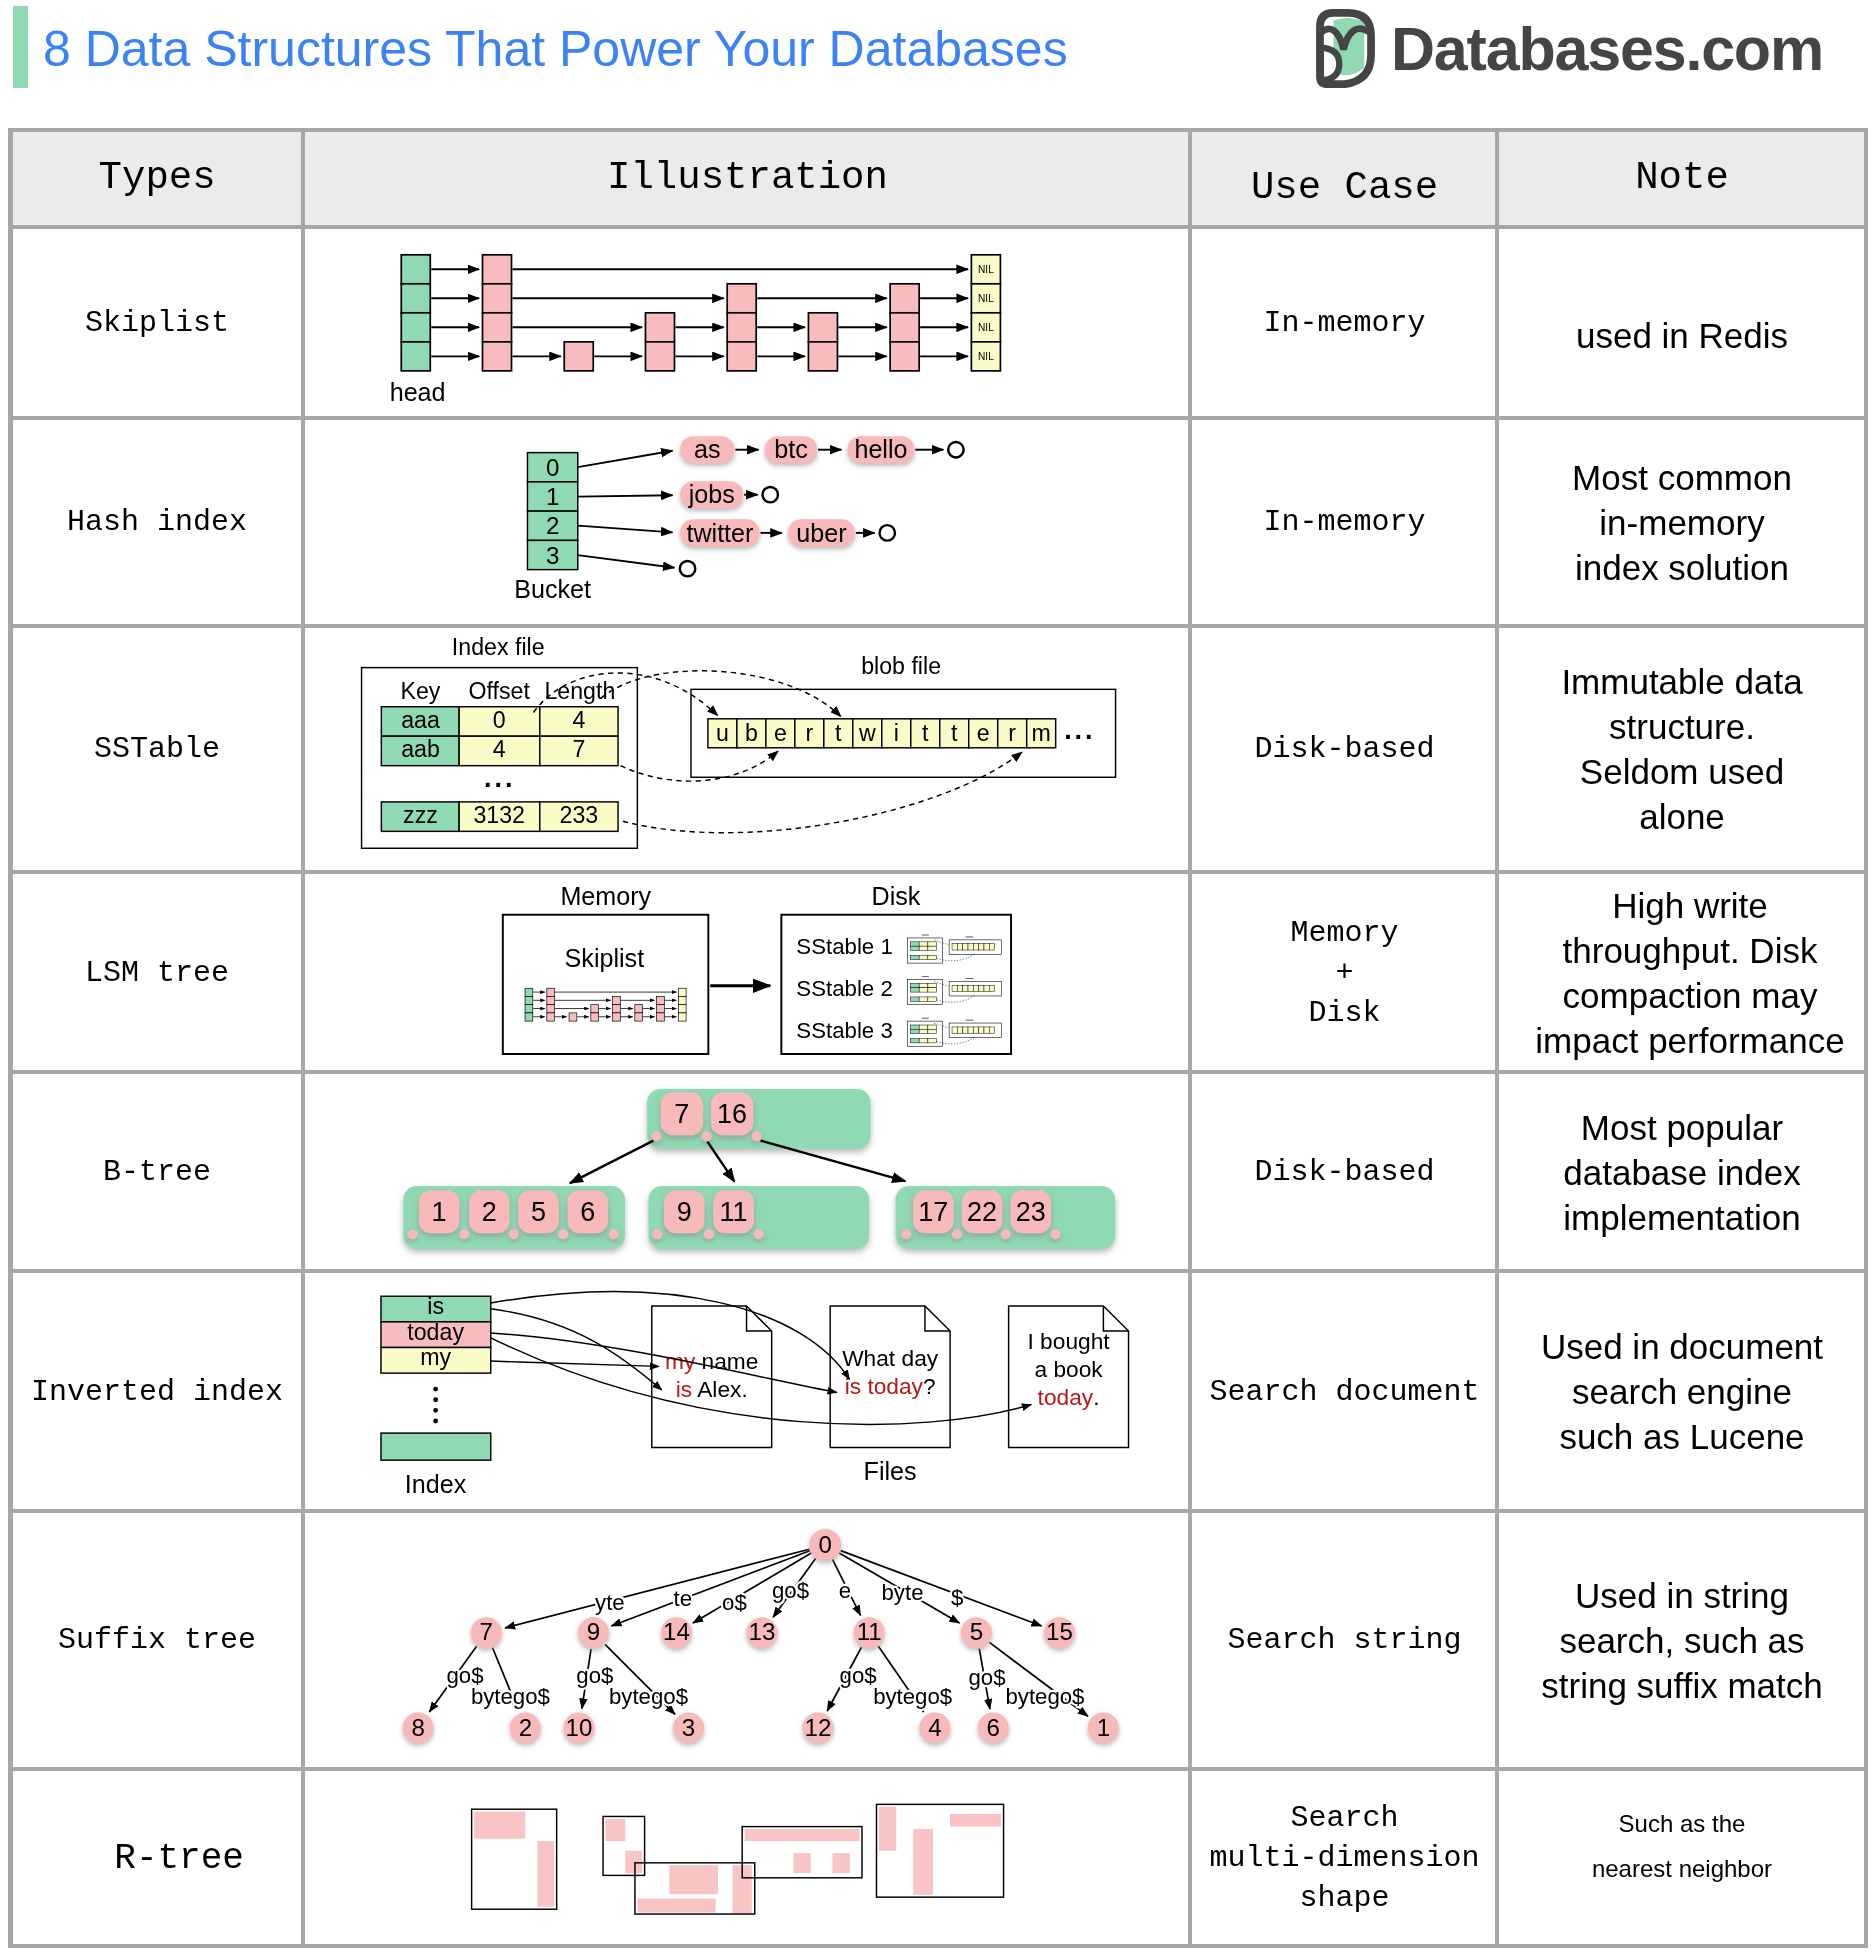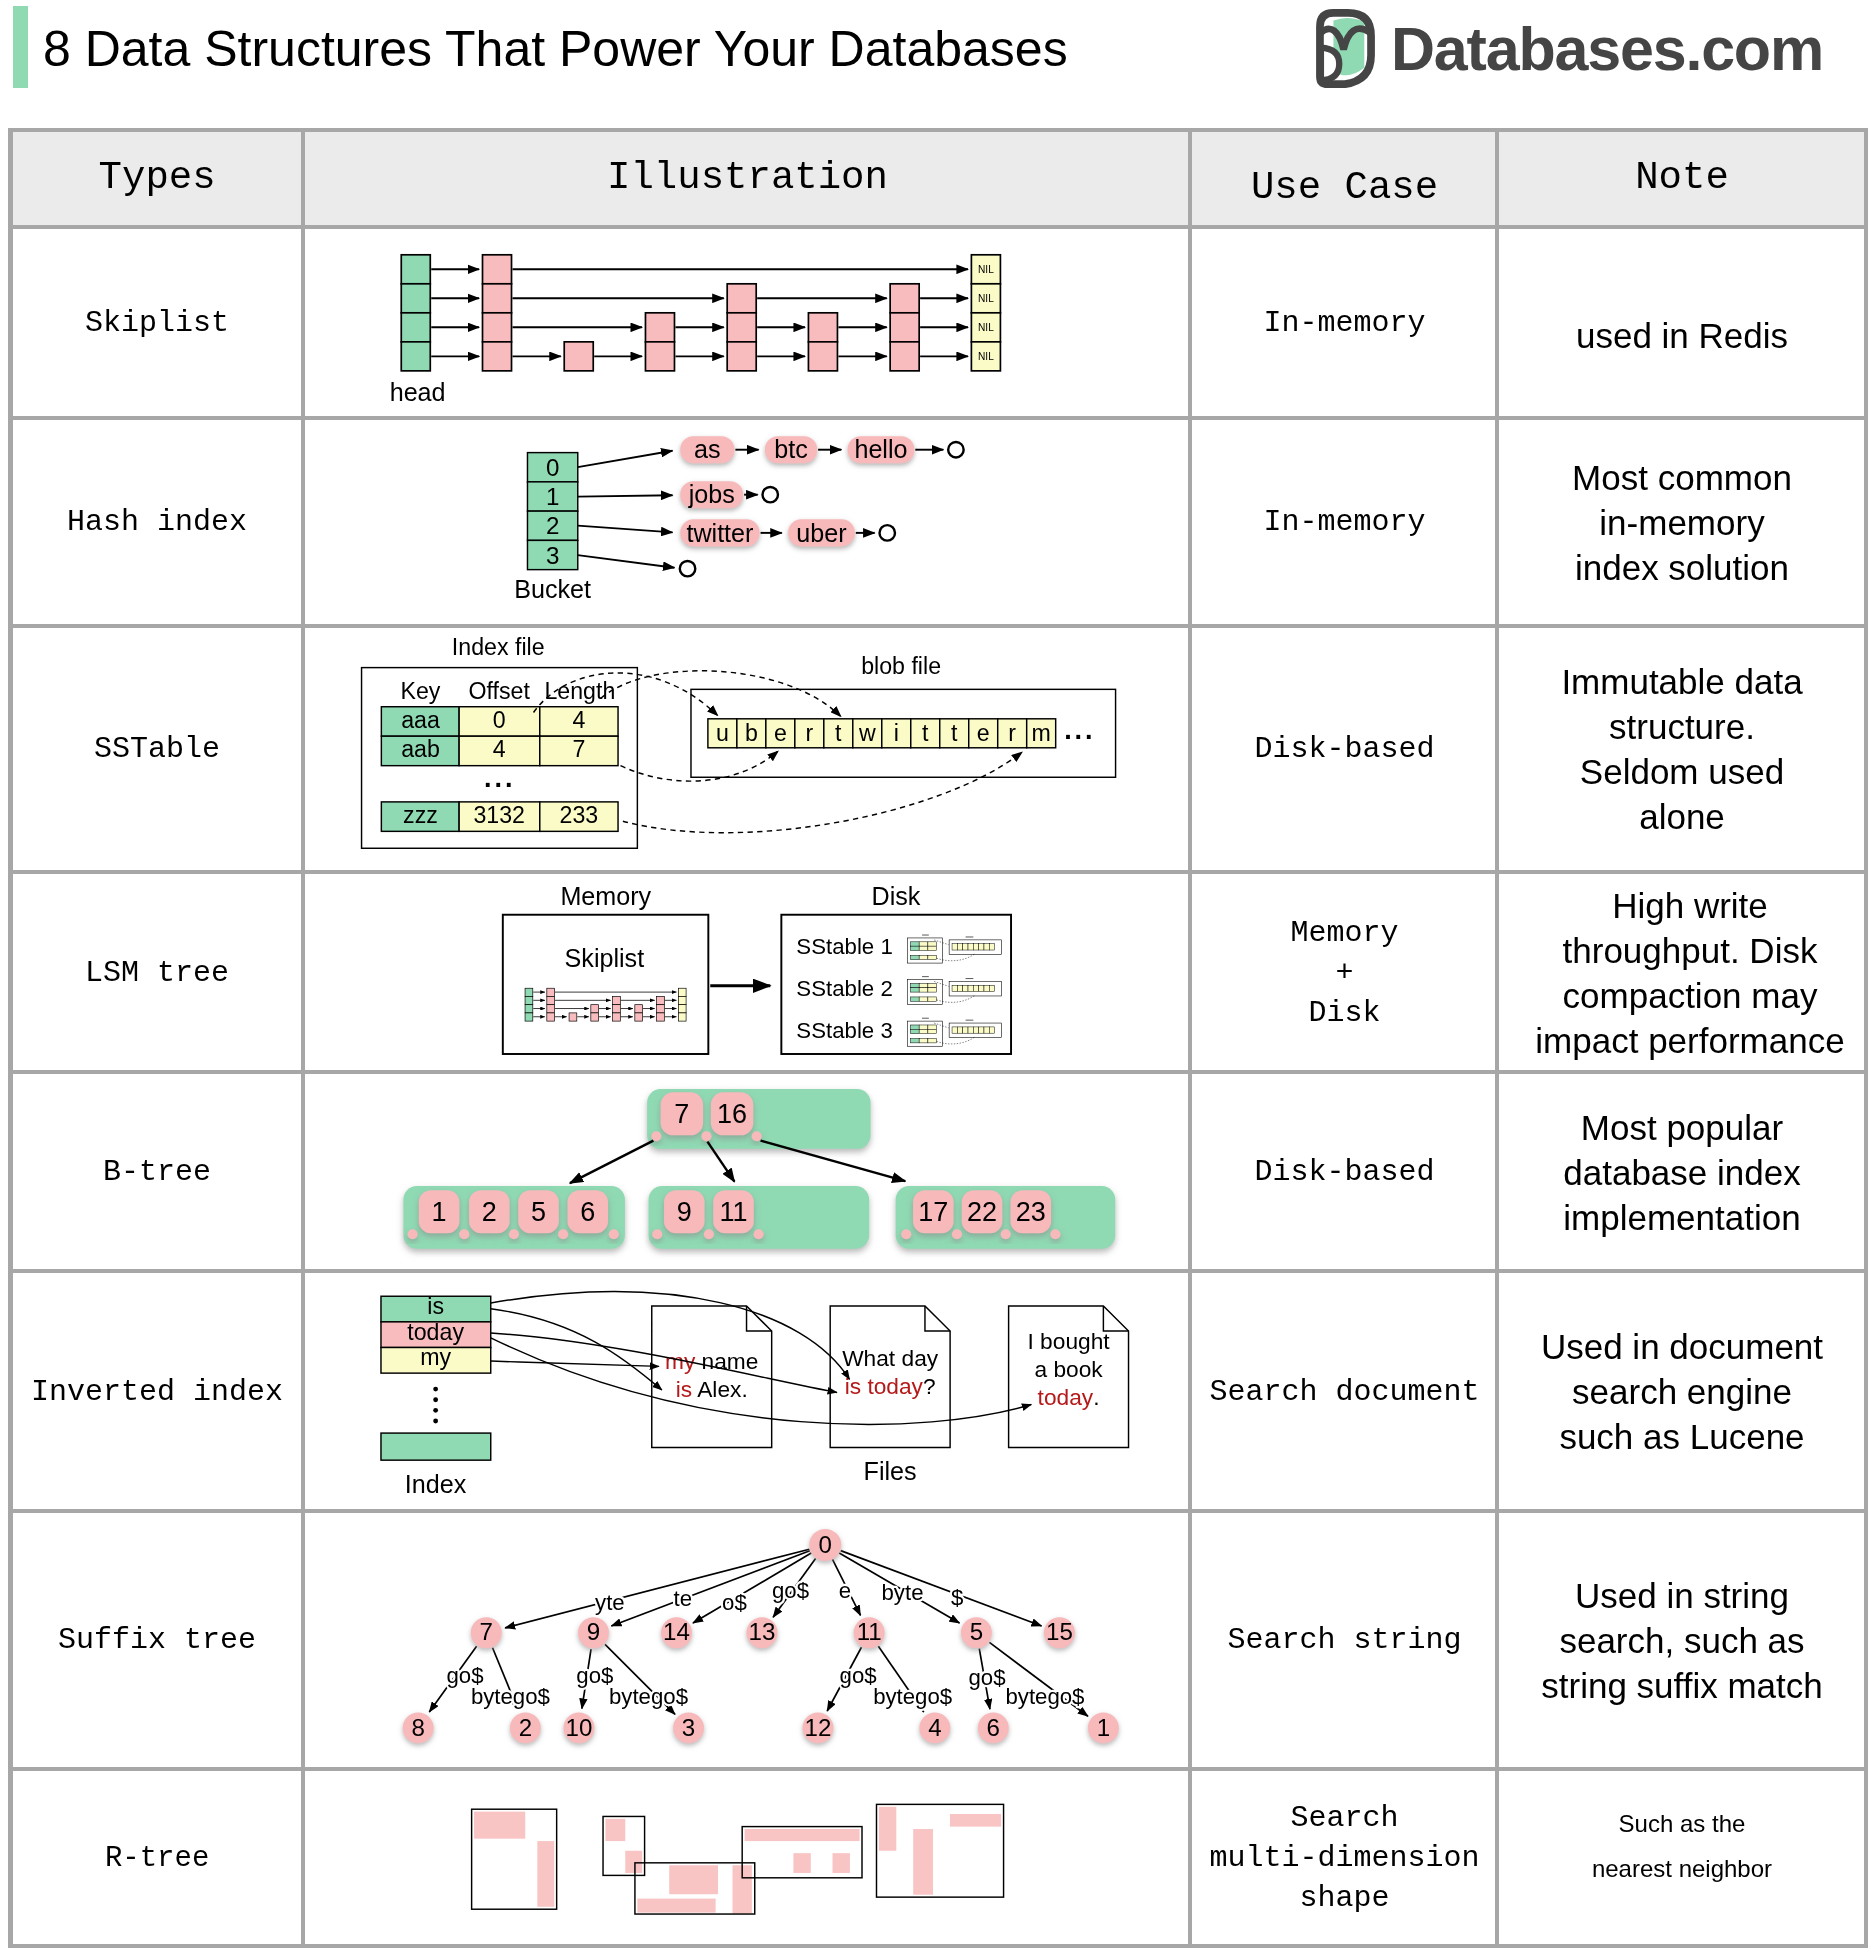--- a/index.html
+++ b/index.html
@@ -7,21 +7,21 @@
   .abs{position:absolute;}
   .vline{position:absolute;width:4.4px;background:#a7a7a7;top:128px;height:1820px;}
   .hline{position:absolute;height:4.4px;background:#a7a7a7;left:8.2px;width:1860px;}
   .mono{font-family:"Liberation Mono",monospace;}
   .cellc{position:absolute;display:flex;align-items:center;justify-content:center;text-align:center;}
 </style>
 </head>
 <body>
 
   <div class="abs" style="left:12.6px;top:5.8px;width:15px;height:82px;background:#8fd9b3;"></div>
-  <div class="abs" id="title" style="left:43px;top:20.3px;font-size:50px;color:#000000;white-space:nowrap;">8 Data Structures That Power Your Databases</div>
+  <div class="abs" id="title" style="left:43px;top:20.3px;font-size:50px;color:#3b82f6;white-space:nowrap;">8 Data Structures That Power Your Databases</div>
 
   <svg class="abs" style="left:1316px;top:8.7px;" width="59" height="80" viewBox="0 0 122 166">
     <path d="M36 24 Q66 12 100 26 L100 122 Q64 150 36 128 Z" fill="#8fd9b3"></path>
     <path d="M36 8 L66 8 Q114 8 114 56 L114 96 Q114 148 60 156 L24 156 Q8 156 8 140 L8 36 Q8 8 36 8 Z" fill="none" stroke="#454545" stroke-width="16" stroke-linejoin="round"></path>
     <path d="M9 50 C30 30 48 46 57 84 C66 46 84 30 111 48" fill="none" stroke="#454545" stroke-width="14" stroke-linecap="round"></path>
     <path d="M10 80 Q48 82 48 114 Q48 146 10 148 Z" fill="#ffffff" stroke="#454545" stroke-width="13"></path>
   </svg>
   <div class="abs" id="logotext" style="left:1391px;top:13.5px;font-size:61px;font-weight:bold;color:#454545;letter-spacing:-1.2px;white-space:nowrap;">Databases.com</div>
 
   <div class="abs" style="left:8.2px;top:128px;width:1860px;height:101px;background:#ebebeb;"></div>
@@ -47,21 +47,21 @@
   <div class="cellc mono" style="left:1193px;top:132px;width:303px;height:111px;font-size:39px;">Use Case</div>
   <div class="cellc mono" style="left:1500px;top:132px;width:364px;height:92px;font-size:39px;">Note</div>
 
   <div class="cellc mono" style="left:12.6px;top:229px;width:289px;height:187px;font-size:30px;">Skiplist</div>
   <div class="cellc mono" style="left:12.6px;top:420px;width:289px;height:204px;font-size:30px;">Hash index</div>
   <div class="cellc mono" style="left:12.6px;top:628px;width:289px;height:242px;font-size:30px;">SSTable</div>
   <div class="cellc mono" style="left:12.6px;top:875px;width:289px;height:196px;font-size:30px;">LSM tree</div>
   <div class="cellc mono" style="left:12.6px;top:1075px;width:289px;height:194px;font-size:30px;">B-tree</div>
   <div class="cellc mono" style="left:12.6px;top:1274px;width:289px;height:235px;font-size:30px;">Inverted index</div>
   <div class="cellc mono" style="left:12.6px;top:1513px;width:289px;height:254px;font-size:30px;">Suffix tree</div>
-  <div class="cellc mono" style="left:12.6px;top:1772px;width:289px;height:172px;font-size:29px;">R-tree</div>
+  <div class="cellc mono" style="left:12.6px;top:1772px;width:289px;height:172px;font-size:36px;padding-left:22px;">R-tree</div>
 
   <div class="cellc mono" style="left:1193px;top:229px;width:303px;height:187px;font-size:30px;">In-memory</div>
   <div class="cellc mono" style="left:1193px;top:420px;width:303px;height:204px;font-size:30px;">In-memory</div>
   <div class="cellc mono" style="left:1193px;top:628px;width:303px;height:242px;font-size:30px;">Disk-based</div>
   <div class="cellc mono" style="left:1193px;top:875px;width:303px;height:196px;font-size:30px;line-height:40px;">Memory<br>+<br>Disk</div>
   <div class="cellc mono" style="left:1193px;top:1075px;width:303px;height:194px;font-size:30px;">Disk-based</div>
   <div class="cellc mono" style="left:1193px;top:1274px;width:303px;height:235px;font-size:30px;">Search document</div>
   <div class="cellc mono" style="left:1193px;top:1513px;width:303px;height:254px;font-size:30px;">Search string</div>
   <div class="cellc mono" style="left:1193px;top:1772px;width:303px;height:172px;font-size:30px;line-height:40px;">Search<br>multi-dimension<br>shape</div>
 

